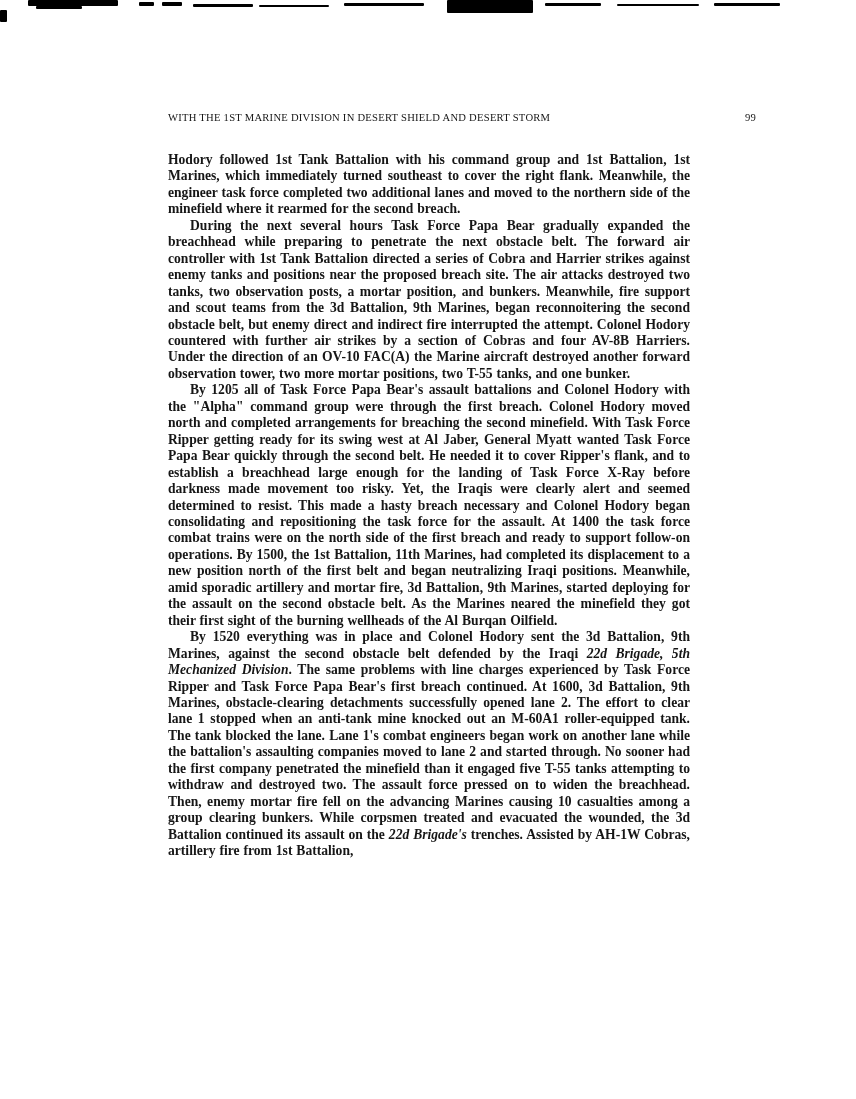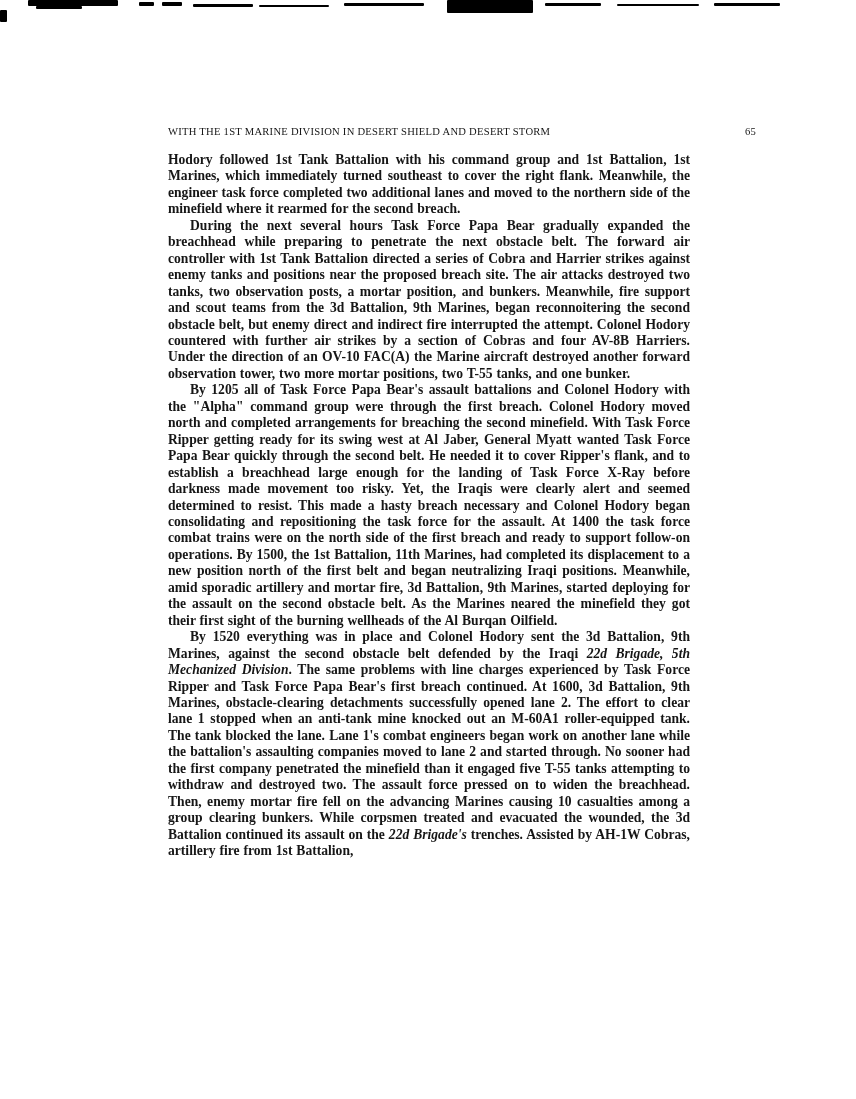--- a/index.html
+++ b/index.html
@@ -19,21 +19,21 @@
   }
   
   .mark {
     position: absolute;
     background: #000;
     border-radius: 1px;
   }
   .running-head {
     position: absolute;
     left: 168px;
-    top: 126px;
+    top: 112px;
     width: 588px;
     display: flex;
     justify-content: space-between;
     align-items: baseline;
     font-size: 10.6px;
     letter-spacing: 0.25px;
     white-space: nowrap;
   }
   .running-head .title { }
   .running-head .folio { font-size: 10.6px; }
@@ -67,21 +67,21 @@
     <div class="mark" style="left:344px;top:3px;width:80px;height:3px"></div>
     <div class="mark" style="left:447px;top:0;width:86px;height:13px"></div>
     <div class="mark" style="left:545px;top:3px;width:56px;height:3px"></div>
     <div class="mark" style="left:617px;top:4px;width:82px;height:2px"></div>
     <div class="mark" style="left:714px;top:3px;width:66px;height:3px"></div>
     <div class="mark" style="left:0;top:10px;width:7px;height:12px"></div>
   </div>
 
   <div class="running-head">
     <span class="title">WITH THE 1ST MARINE DIVISION IN DESERT SHIELD AND DESERT STORM</span>
-    <span class="folio">65</span>
+    <span class="folio">99</span>
   </div>
 
   <div class="body-text">
       <p class="para"><span class="">Hodory followed 1st Tank Battalion with his command group and 1st Battalion, 1st Marines, which immediately turned southeast to cover the right flank. Meanwhile, the engineer task force completed two additional lanes and moved to the northern side of the minefield where it rearmed for the second breach.</span></p>
       <p class="para indent"><span class="">During the next several hours Task Force Papa Bear gradually expanded the breachhead while preparing to penetrate the next obstacle belt. The forward air controller with 1st Tank Battalion directed a series of Cobra and Harrier strikes against enemy tanks and positions near the proposed breach site. The air attacks destroyed two tanks, two observation posts, a mortar position, and bunkers. Meanwhile, fire support and scout teams from the 3d Battalion, 9th Marines, began reconnoitering the second obstacle belt, but enemy direct and indirect fire interrupted the attempt. Colonel Hodory countered with further air strikes by a section of Cobras and four AV-8B Harriers. Under the direction of an OV-10 FAC(A) the Marine aircraft destroyed another forward observation tower, two more mortar positions, two T-55 tanks, and one bunker.</span></p>
       <p class="para indent"><span class="">By 1205 all of Task Force Papa Bear's assault battalions and Colonel Hodory with the "Alpha" command group were through the first breach. Colonel Hodory moved north and completed arrangements for breaching the second minefield. With Task Force Ripper getting ready for its swing west at Al Jaber, General Myatt wanted Task Force Papa Bear quickly through the second belt. He needed it to cover Ripper's flank, and to establish a breachhead large enough for the landing of Task Force X-Ray before darkness made movement too risky. Yet, the Iraqis were clearly alert and seemed determined to resist. This made a hasty breach necessary and Colonel Hodory began consolidating and repositioning the task force for the assault. At 1400 the task force combat trains were on the north side of the first breach and ready to support follow-on operations. By 1500, the 1st Battalion, 11th Marines, had completed its displacement to a new position north of the first belt and began neutralizing Iraqi positions. Meanwhile, amid sporadic artillery and mortar fire, 3d Battalion, 9th Marines, started deploying for the assault on the second obstacle belt. As the Marines neared the minefield they got their first sight of the burning wellheads of the Al Burqan Oilfield.</span></p>
       <p class="para indent"><span class="">By 1520 everything was in place and Colonel Hodory sent the 3d Battalion, 9th Marines,  against the second obstacle belt defended by the Iraqi </span><span class="italic">22d Brigade, 5th Mechanized Division</span><span class="">. The same problems with line charges experienced by Task Force Ripper and Task Force Papa Bear's first breach continued. At 1600, 3d Battalion, 9th Marines, obstacle-clearing detachments successfully opened lane 2. The effort to clear lane 1 stopped when an anti-tank mine knocked out an M-60A1 roller-equipped tank. The tank blocked the lane. Lane 1's combat engineers began work on another lane while the battalion's assaulting companies moved to lane 2 and started through. No sooner had the first company penetrated the minefield than it engaged five T-55 tanks attempting to withdraw and destroyed two. The assault force pressed on to widen the breachhead. Then, enemy mortar fire fell on the advancing Marines causing 10 casualties among a group clearing bunkers. While corpsmen treated and evacuated the wounded, the 3d Battalion continued its assault on the </span><span class="italic">22d Brigade's</span><span class=""> trenches. Assisted by AH-1W Cobras, artillery fire from 1st Battalion,</span></p>
     </div>
 
 </div>

